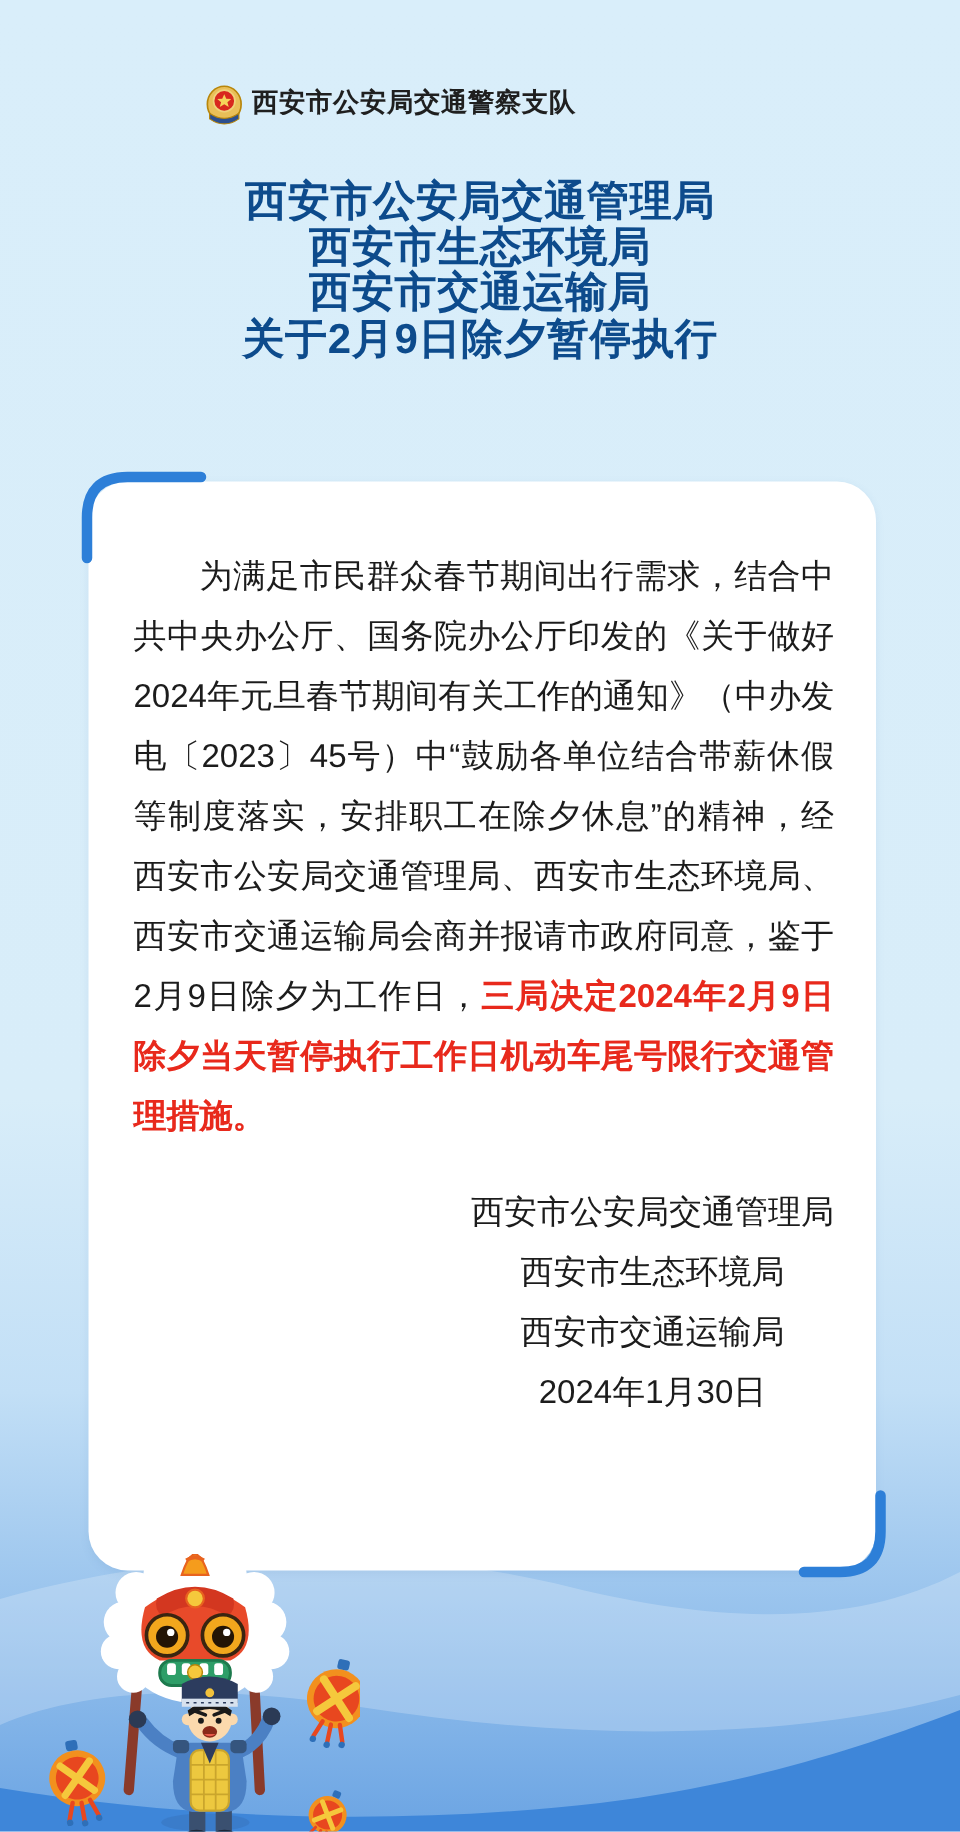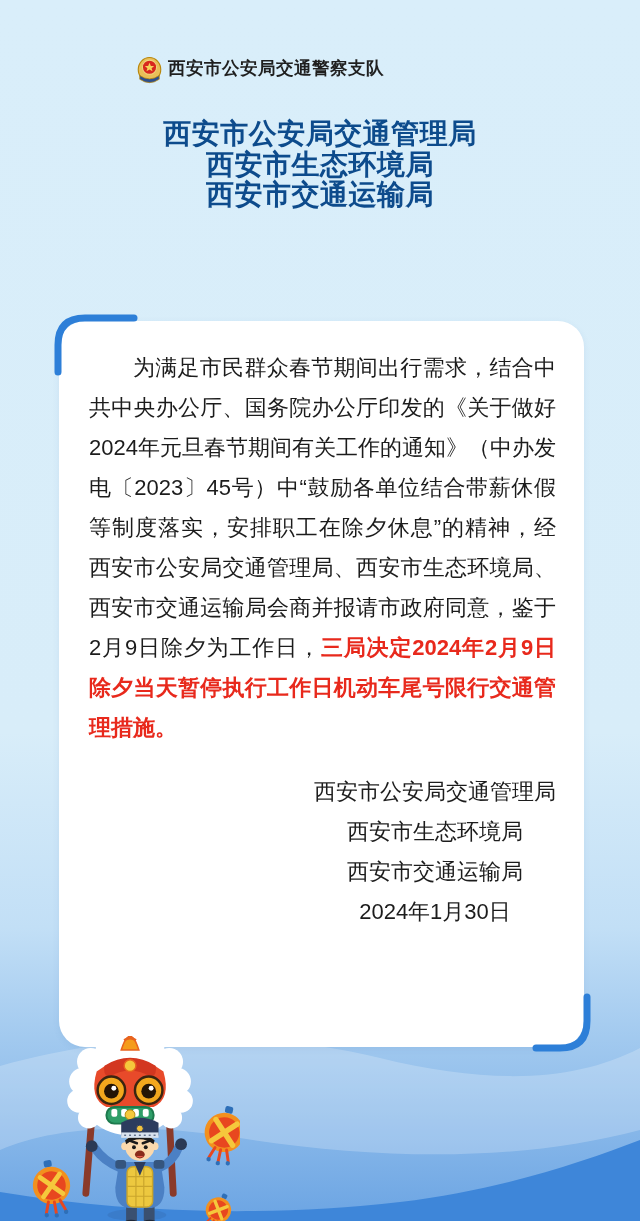--- a/index.html
+++ b/index.html
@@ -11,21 +11,21 @@
   .abs{position:absolute;}
   
   .header{top:56px;left:0;width:520px;display:flex;justify-content:center;align-items:flex-start;gap:5px;}
   .header-text{font-size:17.5px;font-weight:600;color:#1f1f1f;letter-spacing:0.5px;}
   
   .title{top:119px;left:0;width:640px;text-align:center;
     font-size:28px;line-height:30.5px;font-weight:700;color:#0d4b8c;letter-spacing:0.5px;}
   
   .card{left:59px;top:321px;width:525px;height:726px;background:#ffffff;border-radius:26px;
     box-shadow:0 2px 6px rgba(70,120,180,0.10);}
-  .card-inner{padding:27px 28px 0 30px;font-size:22px;line-height:40px;color:#1c1c1c;text-align:justify;}
+  .card-inner{padding:43px 28px 0 30px;font-size:22px;line-height:40px;color:#1c1c1c;text-align:justify;}
   .card-inner p{margin:0;text-indent:2em;}
   .hl{color:#e8291c;font-weight:700;}
   .sig-block{margin-top:24px;width:max-content;margin-left:auto;margin-right:0;
     display:flex;flex-direction:column;align-items:center;line-height:40px;color:#1c1c1c;}
   
   .full{left:0;top:0;width:640px;height:1221px;pointer-events:none;}
   .mascot{left:24px;top:1036px;width:216px;height:187px;}
 </style>
 </head>
 <body>
@@ -42,20 +42,21 @@
     <polygon points="18,9 19.8,13.2 24.2,13.4 20.8,16.2 22,20.4 18,18 14,20.4 15.2,16.2 11.8,13.4 16.2,13.2" fill="#f5d35a"></polygon>
     <path d="M5,26 Q18,35 31,26 L31,31 Q18,40 5,31 Z" fill="#2c4f8e" stroke="#b8860b" stroke-width="1"></path>
   </svg>
   <span class="header-text">西安市公安局交通警察支队</span>
 </div>
 
 <div class="abs title">
   <div>西安市公安局交通管理局</div>
   <div>西安市生态环境局</div>
   <div>西安市交通运输局</div>
+  <div>关于2月9日除夕暂停执行</div>
 </div>
 
 <div class="abs card">
   <div class="card-inner">
     <p><span>为满足市民群众春节期间出行需求，结合中共中央办公厅、国务院办公厅印发的《关于做好2024年元旦春节期间有关工作的通知》（中办发电〔2023〕45号）中“鼓励各单位结合带薪休假等制度落实，安排职工在除夕休息”的精神，经西安市公安局交通管理局、西安市生态环境局、西安市交通运输局会商并报请市政府同意，鉴于2月9日除夕为工作日，</span><span class="hl">三局决定2024年2月9日除夕当天暂停执行工作日机动车尾号限行交通管理措施。</span></p>
     <div class="sig-block">
       <div>西安市公安局交通管理局</div>
       <div>西安市生态环境局</div>
       <div>西安市交通运输局</div>
       <div>2024年1月30日</div>

